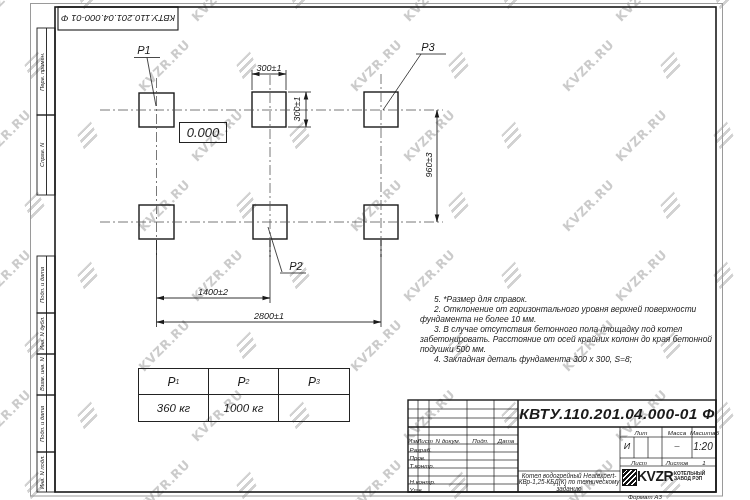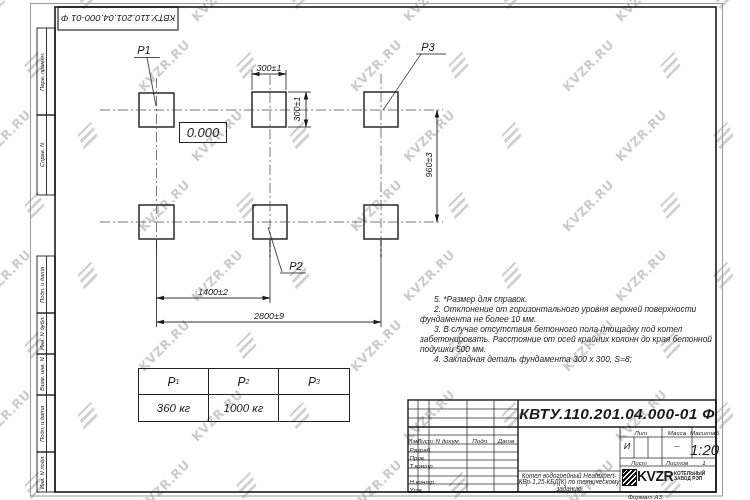--- a/index.html
+++ b/index.html
@@ -203,21 +203,21 @@
   <div class="mlabel" style="top:452px;height:40px">Инв. N подл.</div>
 
   <div class="t plabel" style="left:130px;top:44px">P1</div>
   <div class="t plabel" style="left:414px;top:41px">P3</div>
   <div class="t plabel" style="left:282px;top:260px">P2</div>
 
   <div class="t dim" style="left:239px;top:63px">300±1</div>
   <div class="t dim rot90" style="left:267px;top:103.5px">300±1</div>
   <div class="t dim rot90" style="left:399px;top:159.5px">960±3</div>
   <div class="t dim" style="left:183px;top:287px">1400±2</div>
-  <div class="t dim" style="left:239px;top:311px">2800±9</div>
+  <div class="t dim" style="left:239px;top:311px">2800±1</div>
 
   <div class="t" id="zero-box">
     <span>0.000</span>
   </div>
 
   <div id="loads-table">
     <div class="cell">
         <span>P</span>
         <sub>1</sub>
       </div>
@@ -253,21 +253,21 @@
   <div class="t tb" style="left:409.5px;top:453.5px">Пров.</div>
   <div class="t tb" style="left:409.5px;top:461.5px">Т.контр.</div>
   <div class="t tb" style="left:409.5px;top:477.5px">Н.контр.</div>
   <div class="t tb" style="left:409.5px;top:485.5px">Утв.</div>
 
   <div class="t tb ctr" style="left:620px;top:429px;width:42px">Лит</div>
   <div class="t tb ctr" style="left:662px;top:429px;width:30px">Масса</div>
   <div class="t tb ctr" style="left:690px;top:429px;width:26px">Масштаб</div>
   <div class="t ctr it" style="left:620px;top:441px;width:14px;font-size:9px">И</div>
   <div class="t ctr it" style="left:662px;top:441px;width:30px;font-size:9px">–</div>
-  <div class="t ctr it" style="left:690px;top:441px;width:26px;font-size:15px">1:20</div>
+  <div class="t ctr it" style="left:690px;top:441px;width:26px;font-size:10px">1:20</div>
 
   <div class="t tb ctr" style="left:620px;top:459px;width:38px">Лист</div>
   <div class="t tb ctr" style="left:660px;top:459px;width:34px">Листов</div>
   <div class="t tb ctr" style="left:694px;top:459px;width:20px">1</div>
 
   <div class="t" id="kvzr-icon"></div>
   <div class="t" id="kvzr-name">KVZR</div>
   <div class="t" id="kvzr-caption">КОТЕЛЬНЫЙ ЗАВОД РЭП</div>
 
   <div class="t" id="format-note">Формат А3</div>

